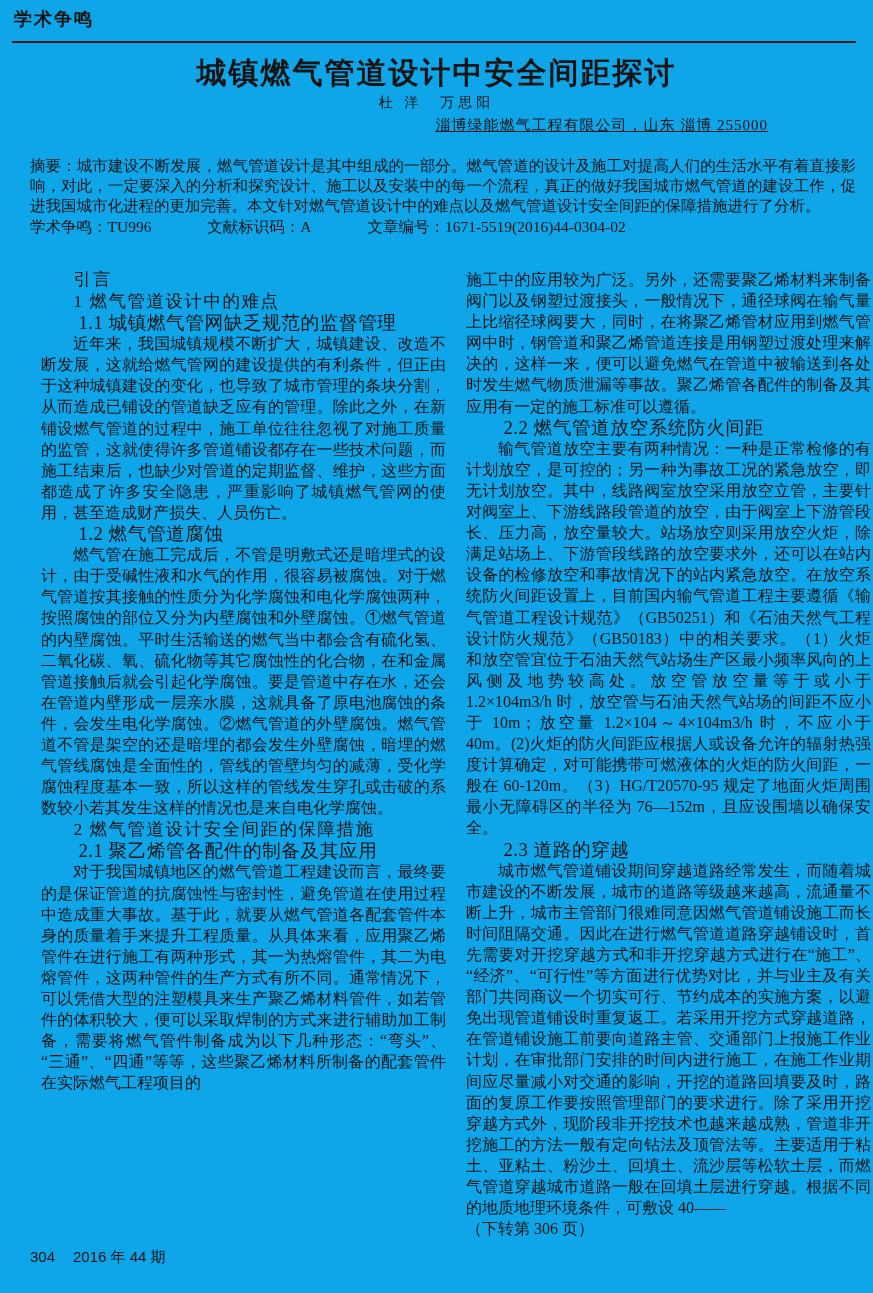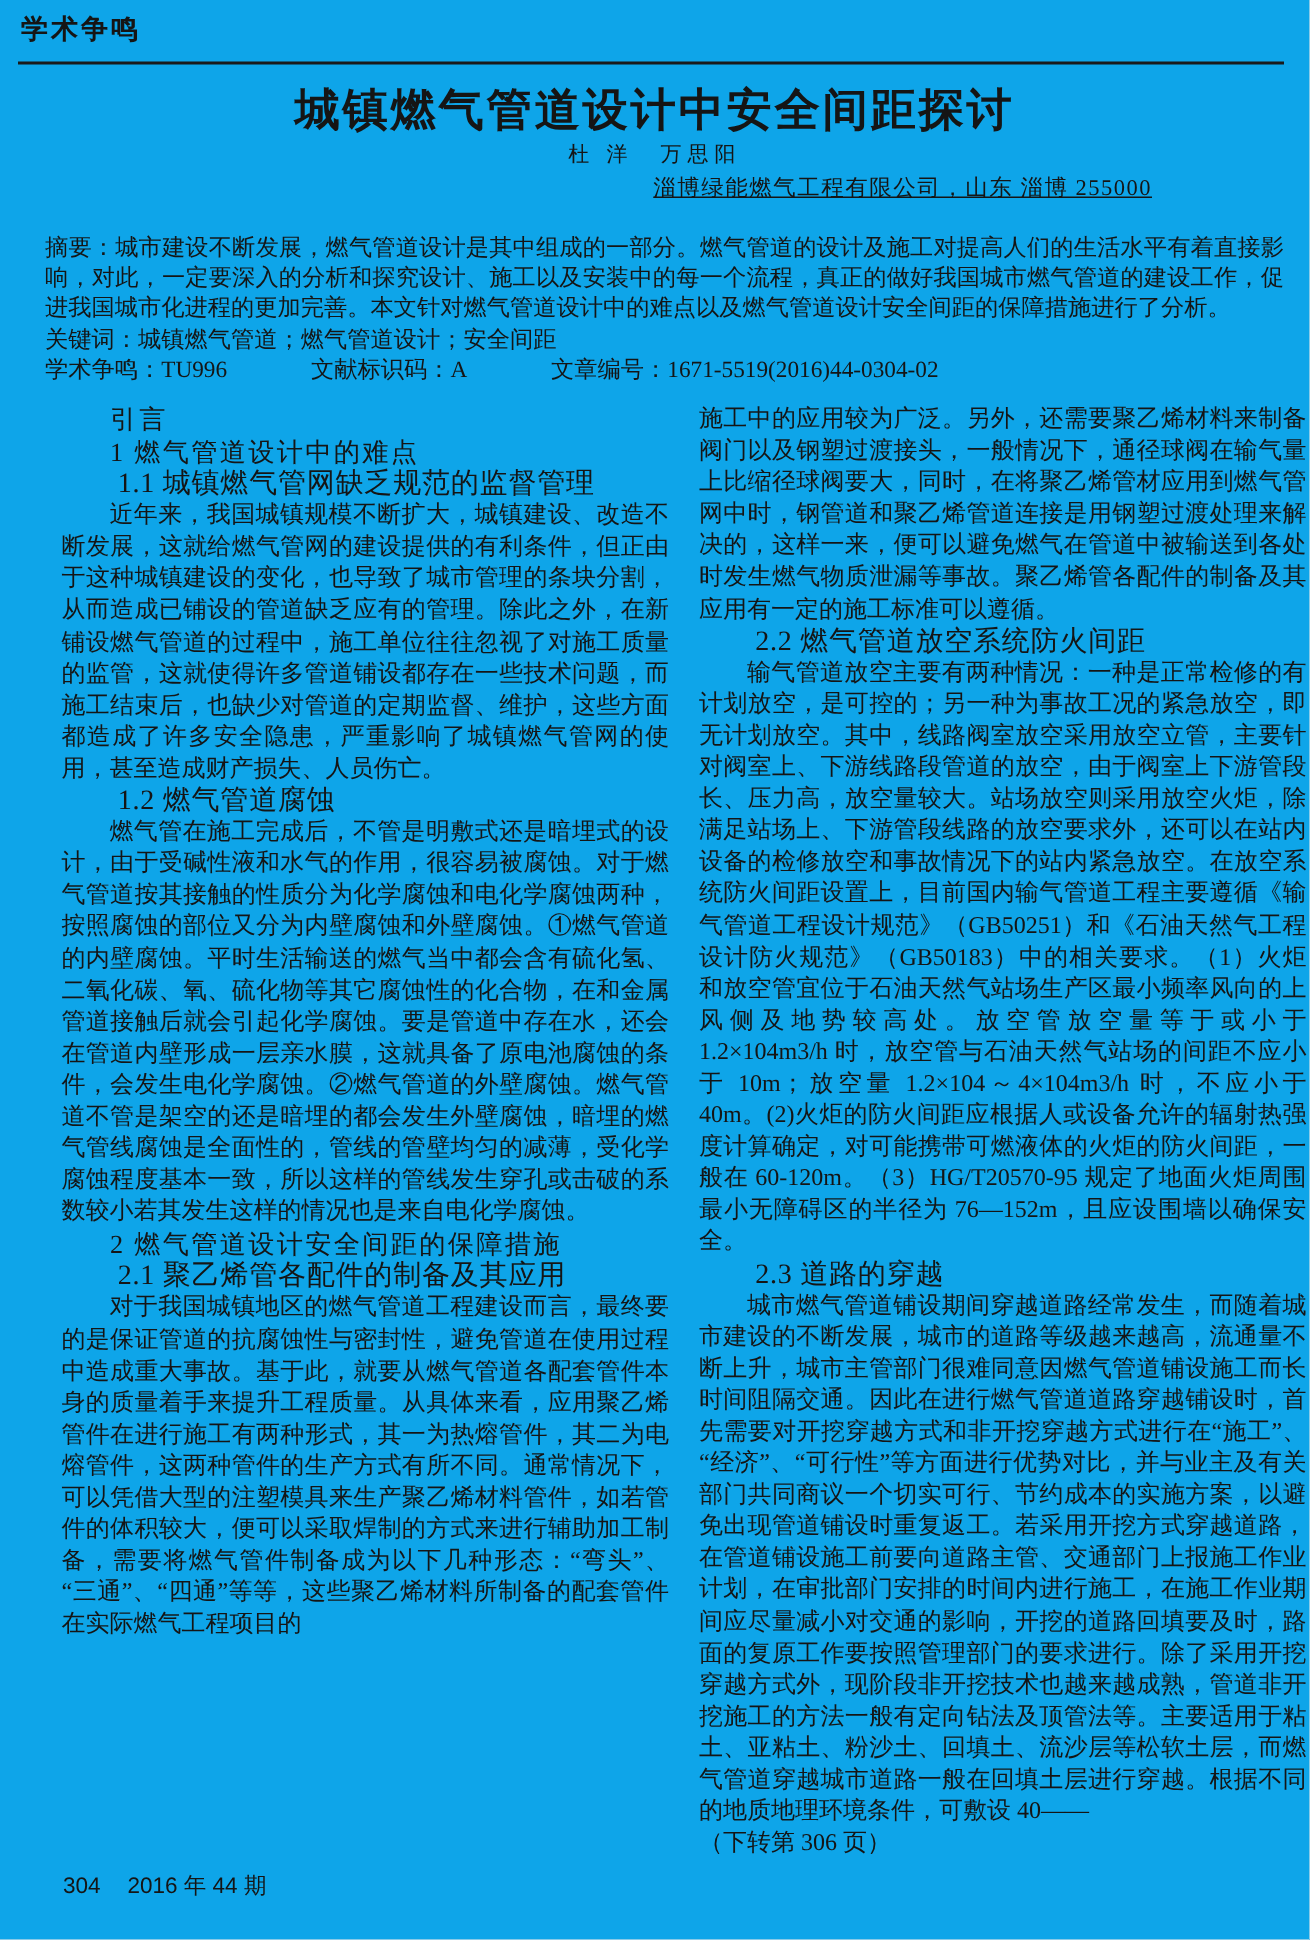--- a/index.html
+++ b/index.html
@@ -97,39 +97,37 @@
     line-height: 22px;
   }
   .sub-heading { text-indent: 2em; letter-spacing: 0.5px; }
   .cont-note { text-align: right; padding-right: 6px; text-indent: 0; }
   
   .footer {
     position: absolute;
     left: 30px; top: 1248px;
     font-size: 15px;
     font-family: "Liberation Sans", "DejaVu Sans", sans-serif;
-    margin-left: 12px;
   }
   .footer span { margin-right: 18px; }
 </style>
 </head>
 <body>
 
 <div class="page">
 
   <div class="masthead-label">学术争鸣</div>
   <div class="header-rule"></div>
 
   <h1 class="article-title">城镇燃气管道设计中安全间距探讨</h1>
   <div class="article-authors">杜 洋　万思阳</div>
   <div class="article-affiliation">淄博绿能燃气工程有限公司，山东 淄博 255000</div>
 
   <div class="meta-block">
     <p>摘要：城市建设不断发展，燃气管道设计是其中组成的一部分。燃气管道的设计及施工对提高人们的生活水平有着直接影响，对此，一定要深入的分析和探究设计、施工以及安装中的每一个流程，真正的做好我国城市燃气管道的建设工作，促进我国城市化进程的更加完善。本文针对燃气管道设计中的难点以及燃气管道设计安全间距的保障措施进行了分析。</p>
-    <p>关键词：城镇燃气管道；燃气管道设计；安全间距</p>
     <p class="clc-line">
       <span>学术争鸣：TU996</span>
       <span>文献标识码：A</span>
       <span>文章编号：1671-5519(2016)44-0304-02</span>
     </p>
   </div>
 
   <div class="columns">
 
     <div class="col">

